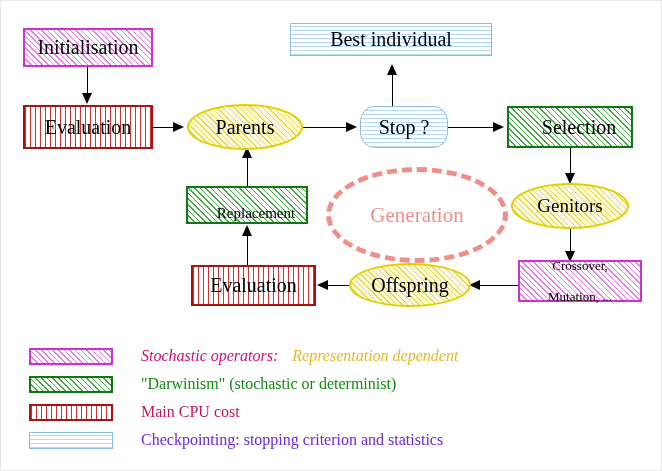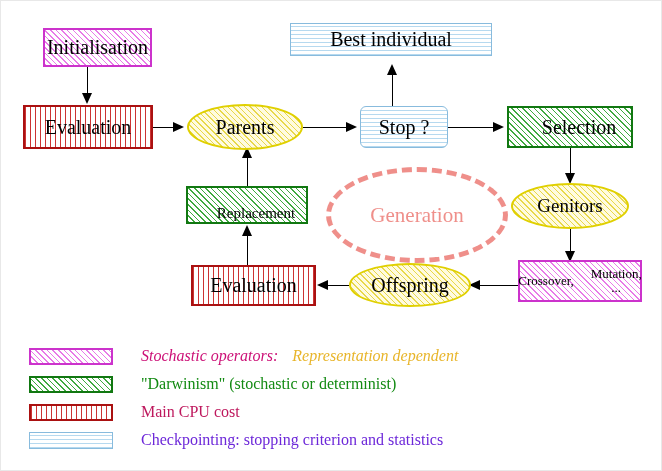--- a/index.html
+++ b/index.html
@@ -75,21 +75,21 @@
   .ellipse {
     border-radius: 50%;
     border: 2px solid #e0d000;
     background-color: #ffffff;
     background-image: repeating-linear-gradient(
       45deg,
       #e8d84a 0px, #e8d84a 1px,
       #fffbe0 1px, #fffbe0 4px);
   }
 
-  .rounded { border-radius: 6px; }
+  .rounded { border-radius: 15px; }
 
   
   .gen-ellipse {
     position: absolute;
     border: 5px dashed #ef8f8a;
     border-radius: 50%;
     background: transparent;
     display: flex;
     align-items: center;
     justify-content: center;
@@ -134,21 +134,21 @@
     white-space: nowrap;
     font-family: "Liberation Serif", "DejaVu Serif", serif;
   }
   .legend-text .seg2 { margin-left: 14px; }
 </style>
 </head>
 <body>
 
 <div id="canvas">
 
-  <div class="node fill-magenta" style="left:22px; top:27px; width:109px; height:39px; font-size:20px;margin-left:20px;">
+  <div class="node fill-magenta" style="left:22px; top:27px; width:130px; height:39px; font-size:20px;">
     <span class="lbl">Initialisation</span>
   </div>
 
   <div class="node fill-red" style="left:22px; top:104px; width:130px; height:44px; font-size:20px;">
     <span class="lbl">Evaluation</span>
   </div>
 
   <div class="node ellipse" style="left:186px; top:103px; width:116px; height:46px; font-size:20px;">
     <span class="lbl">Parents</span>
   </div>
@@ -162,21 +162,21 @@
   </div>
 
   <div class="node fill-green" style="left:506px; top:105px; width:126px; height:42px; font-size:20px;">
     <span class="lbl">Selection</span>
   </div>
 
   <div class="node ellipse" style="left:510px; top:182px; width:118px; height:46px; font-size:19px;">
     <span class="lbl">Genitors</span>
   </div>
 
-  <div class="node fill-magenta" style="left:517px; top:259px; width:124px; height:42px; font-size:13px; flex-direction:row;gap:17px;">
+  <div class="node fill-magenta" style="left:517px; top:259px; width:124px; height:42px; font-size:13px; flex-direction:column;gap:17px;">
     <span class="lbl">Crossover,</span>
     <span class="lbl">Mutation, ...</span>
   </div>
 
   <div class="node ellipse" style="left:348px; top:262px; width:122px; height:44px; font-size:20px;">
     <span class="lbl">Offspring</span>
   </div>
 
   <div class="node fill-red" style="left:190px; top:264px; width:125px; height:41px; font-size:20px;">
     <span class="lbl">Evaluation</span>

